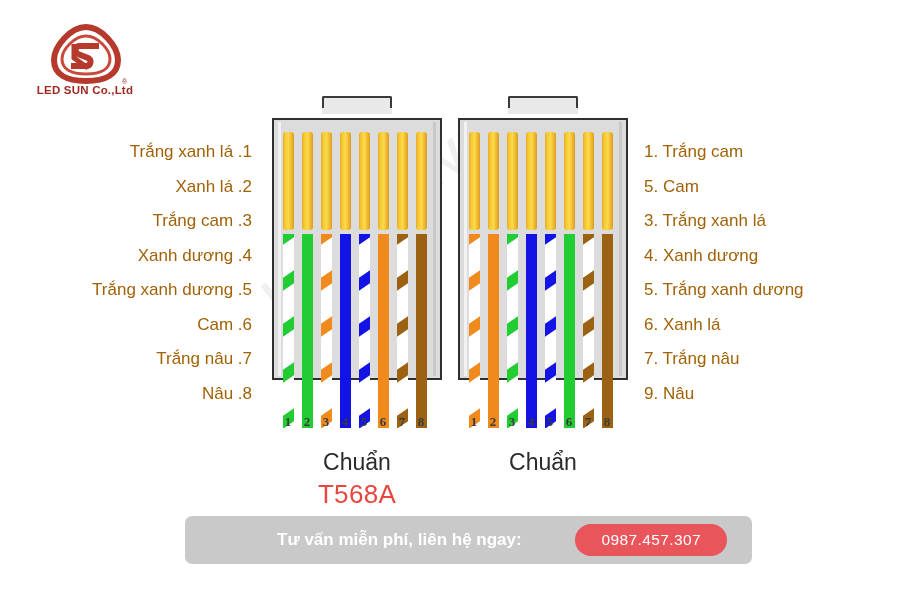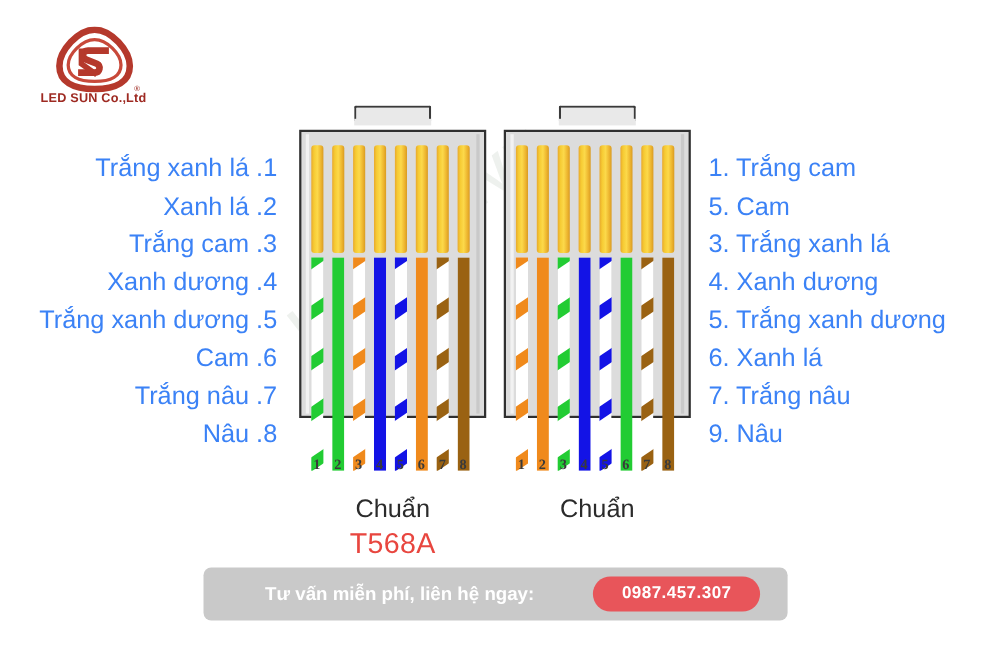--- a/index.html
+++ b/index.html
@@ -17,21 +17,21 @@
   .logo-mark{position:absolute;left:18px;top:0;width:84px;height:60px;}
   .logo-text{
     position:absolute;left:0;top:60px;width:118px;
     text-align:center;
     font-size:11.5px;font-weight:bold;color:#9e2a22;
     letter-spacing:.2px;white-space:nowrap;
   }
   .logo-reg{position:absolute;left:96px;top:54px;font-size:7px;color:#9e2a22;}
 
   
-  .labels{position:absolute;font-size:23px;color:#3b82f6;line-height:34.5px;}
+  .labels{position:absolute;font-size:17px;color:#a16207;line-height:34.5px;}
   .labels div{white-space:nowrap;}
   .labels-left{left:0;top:135px;width:252px;text-align:right;}
   .labels-right{left:644px;top:135px;width:256px;text-align:left;}
 
   
   .conn{position:absolute;top:118px;width:170px;height:262px;}
   .conn-a{left:272px;}
   .conn-b{left:458px;}
 
   .conn-tab{
@@ -94,34 +94,34 @@
     transform:rotate(-38deg);
     letter-spacing:2px;
     pointer-events:none;
     white-space:nowrap;
   }
 
   
   .footer{
     position:absolute;left:185px;top:516px;width:531px;height:48px;
     background:#c9c9c9;border-radius:7px;
-    display:flex;align-items:center;
+    display:flex;align-items:center;padding-left:36px;
   }
   .footer-text{
     margin-left:56px;font-size:17px;font-weight:bold;color:#ffffff;
     white-space:nowrap;
   }
   .footer-btn{
     position:absolute;right:25px;top:8px;height:32px;
     background:#e8555a;border-radius:16px;
     display:flex;align-items:center;justify-content:center;
     padding:0 26px;
   }
   .footer-btn span{
-    font-size:15.5px;font-weight:bold;color:#ffffff;letter-spacing:.4px;
+    font-size:15.5px;font-weight:normal;color:#ffffff;letter-spacing:.4px;
     white-space:nowrap;
   }
 </style>
 </head>
 <body>
 
 <div id="stage">
 
   <div class="logo">
     <div class="logo-mark">

